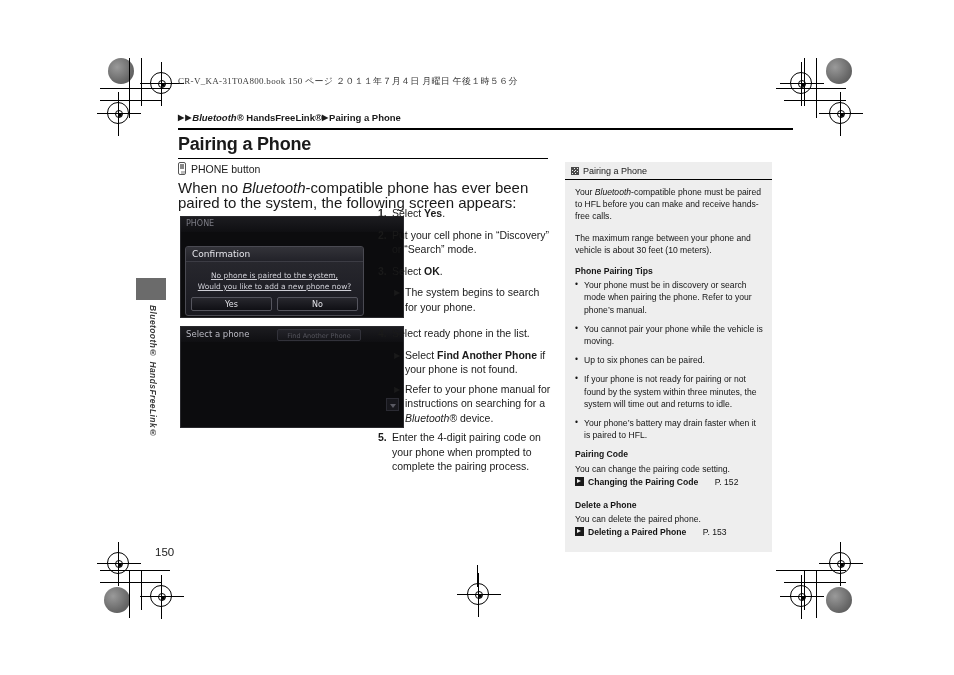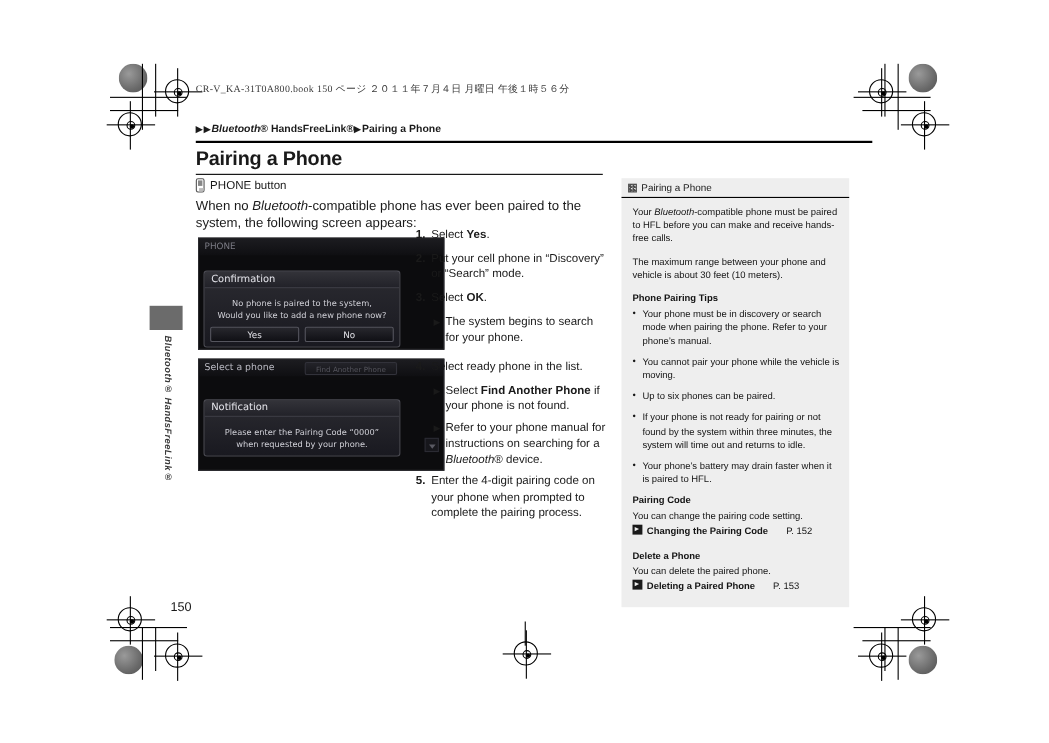--- a/index.html
+++ b/index.html
@@ -114,21 +114,21 @@
   .phone-glyph::after {
     content: ""; position: absolute;
     left: 2px; top: 8px; width: 4px; height: 3px;
     background: #bbb;
   }
 
   .intro {
     position: absolute;
     left: 178px; top: 180px;
     width: 372px;
-    font-size: 12px;
+    font-size: 15px;
     line-height: 15px;
   }
   .intro i { font-style: italic; }
 
   
   .lcd {
     position: absolute;
     width: 224px; height: 102px;
     background: #0c0c0e;
     border: 1px solid #2a2a2e;
@@ -179,20 +179,21 @@
     padding: 2px 0 2px 6px;
     border-bottom: 1px solid #3c3c44;
     background: linear-gradient(#333339, #222229);
   }
   .lcd-dlg-body {
     color: #cfcfd6;
     font-size: 7.5px;
     line-height: 11px;
     text-align: center;
     padding: 8px 6px 0 6px;
+    text-decoration: underline;
   }
   .lcd-buttons {
     position: absolute;
     left: 5px; right: 5px; bottom: 4px;
     display: flex; gap: 5px;
   }
   .lcd-button {
     flex: 1;
     height: 14px;
     border: 1px solid #55555e;
@@ -436,27 +437,20 @@
       <div class="lcd-button">Yes</div>
       <div class="lcd-button">No</div>
     </div>
   </div>
 </div>
 
 <div class="lcd" id="lcd2">
   <div class="lcd-topbar bright">Select a phone</div>
   <div class="lcd-tab">Find Another Phone</div>
   <div class="lcd-scroll"></div>
-  <div class="lcd-dialog" style="top:24px;">
-    <div class="lcd-dlg-title">Notification</div>
-    <div class="lcd-dlg-body">
-      <div>Please enter the Pairing Code “0000”</div>
-      <div>when requested by your phone.</div>
-    </div>
-  </div>
 </div>
 
 <div class="steps">
 
   <div class="step">
     <span class="step-num">1.</span>
     <span class="step-txt"><span>Select </span><b>Yes</b><span>.</span></span>
   </div>
 
   <div class="step">

